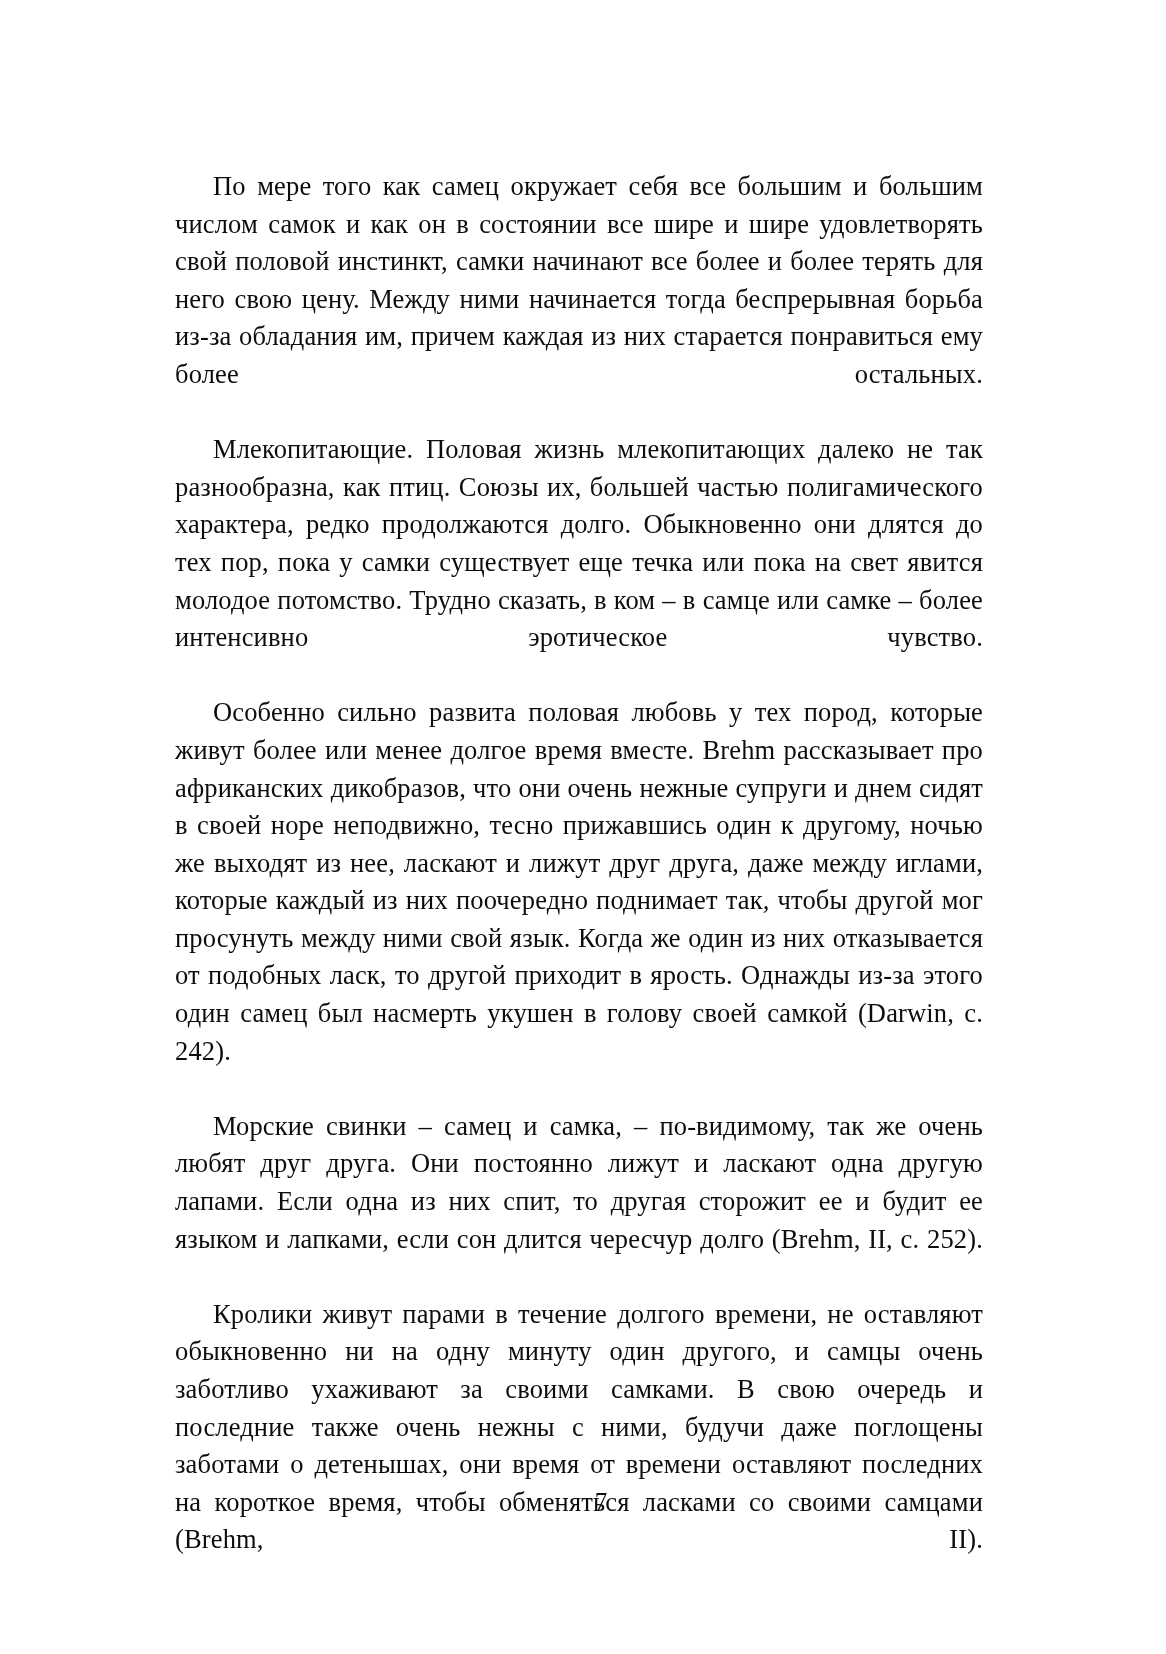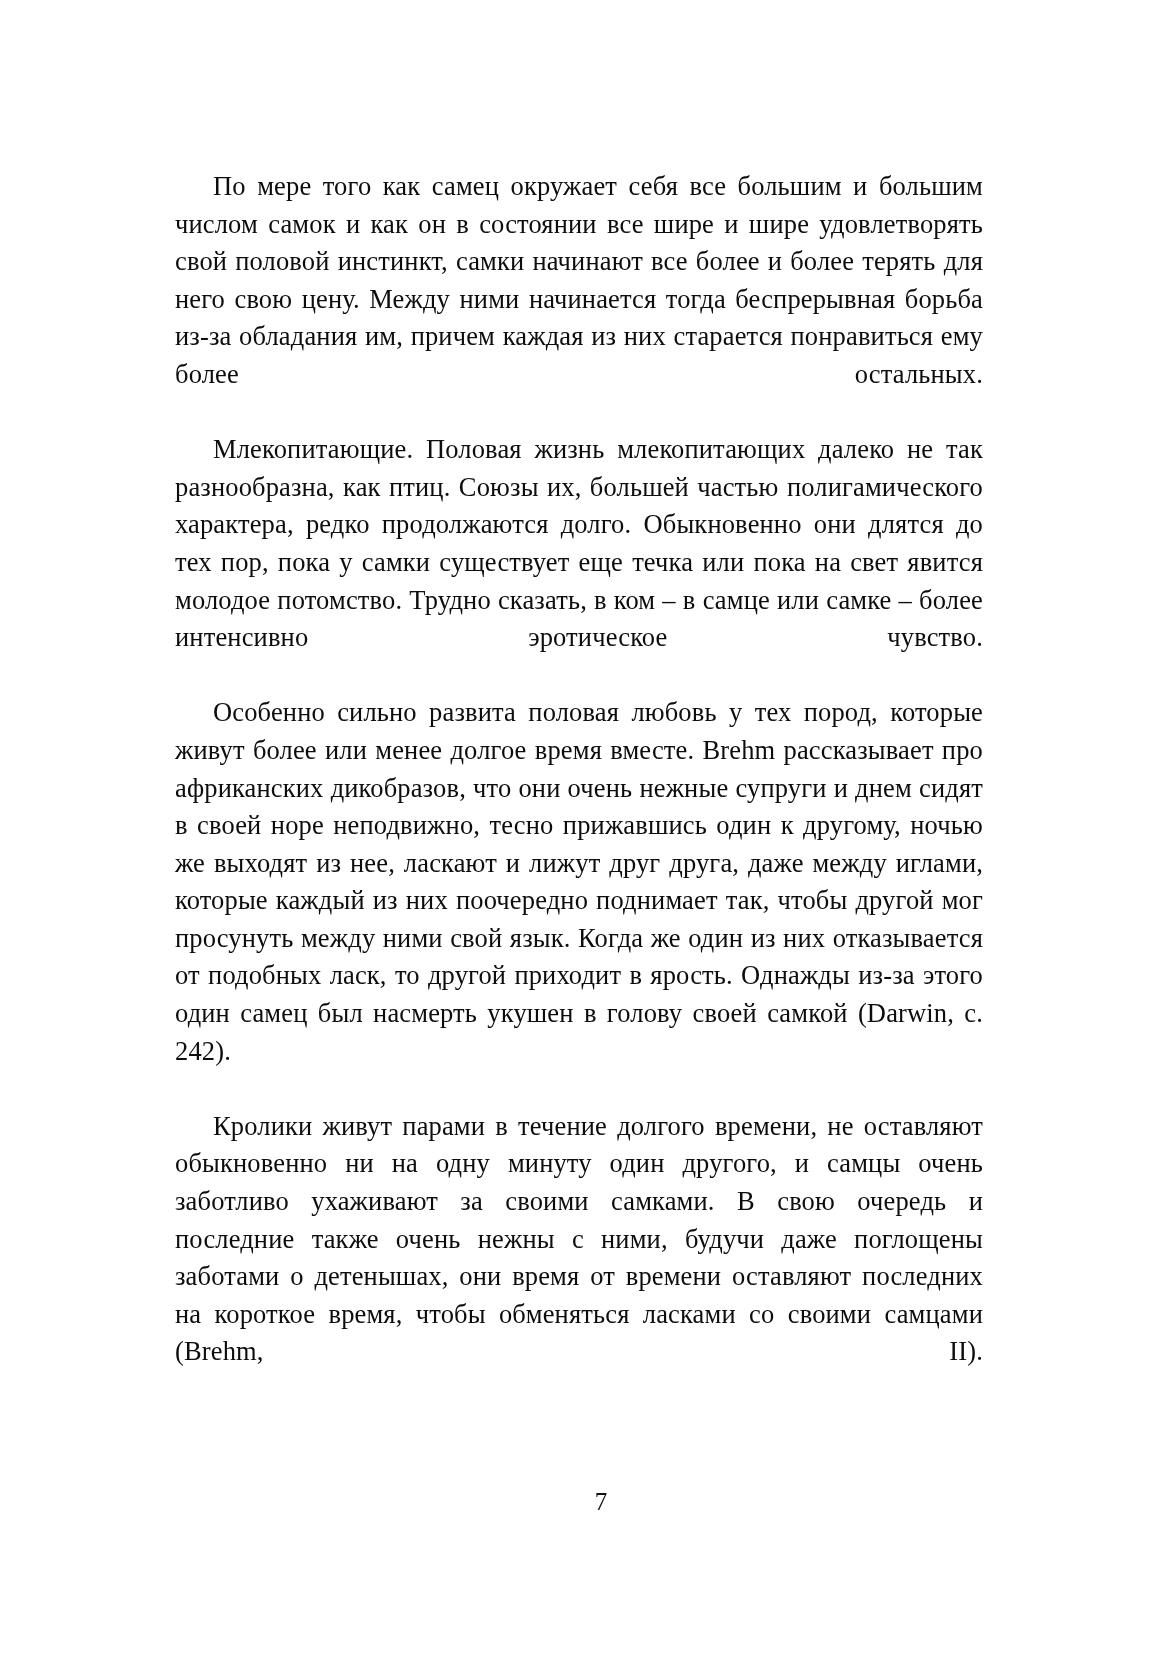--- a/index.html
+++ b/index.html
@@ -68,18 +68,19 @@
 </style>
 </head>
 <body>
 
 <div class="page">
 
   <div class="text-column">
     <p class="para">По мере того как самец окружает себя все большим и большим числом самок и как он в состоянии все шире и шире удовлетворять свой половой инстинкт, самки начинают все более и более терять для него свою цену. Между ними начинается тогда беспрерывная борьба из-за обладания им, причем каждая из них старается понравиться ему более остальных.</p>
     <p class="para">Млекопитающие. Половая жизнь млекопитающих далеко не так разнообразна, как птиц. Союзы их, большей частью полигамического характера, редко продолжаются долго. Обыкновенно они длятся до тех пор, пока у самки существует еще течка или пока на свет явится молодое потомство. Трудно сказать, в ком – в самце или самке – более интенсивно эротическое чувство.</p>
     <p class="para">Особенно сильно развита половая любовь у тех пород, которые живут более или менее долгое время вместе. Brehm рассказывает про африканских дикобразов, что они очень нежные супруги и днем сидят в своей норе неподвижно, тесно прижавшись один к другому, ночью же выходят из нее, ласкают и лижут друг друга, даже между иглами, которые каждый из них поочередно поднимает так, чтобы другой мог просунуть между ними свой язык. Когда же один из них отказывается от подобных ласк, то другой приходит в ярость. Однажды из-за этого один самец был насмерть укушен в голову своей самкой (Darwin, с. 242).</p>
+    <p class="para">Морские свинки – самец и самка, – по-видимому, так же очень любят друг друга. Они постоянно лижут и ласкают одна другую лапами. Если одна из них спит, то другая сторожит ее и будит ее языком и лапками, если сон длится чересчур долго (Brehm, II, с. 252).</p>
     <p class="para">Кролики живут парами в течение долгого времени, не оставляют обыкновенно ни на одну минуту один другого, и самцы очень заботливо ухаживают за своими самками. В свою очередь и последние также очень нежны с ними, будучи даже поглощены заботами о детенышах, они время от времени оставляют последних на короткое время, чтобы обменяться ласками со своими самцами (Brehm, II).</p>
   </div>
 
   <div class="page-number">7</div>
 
 </div>
 
 </body></html>

